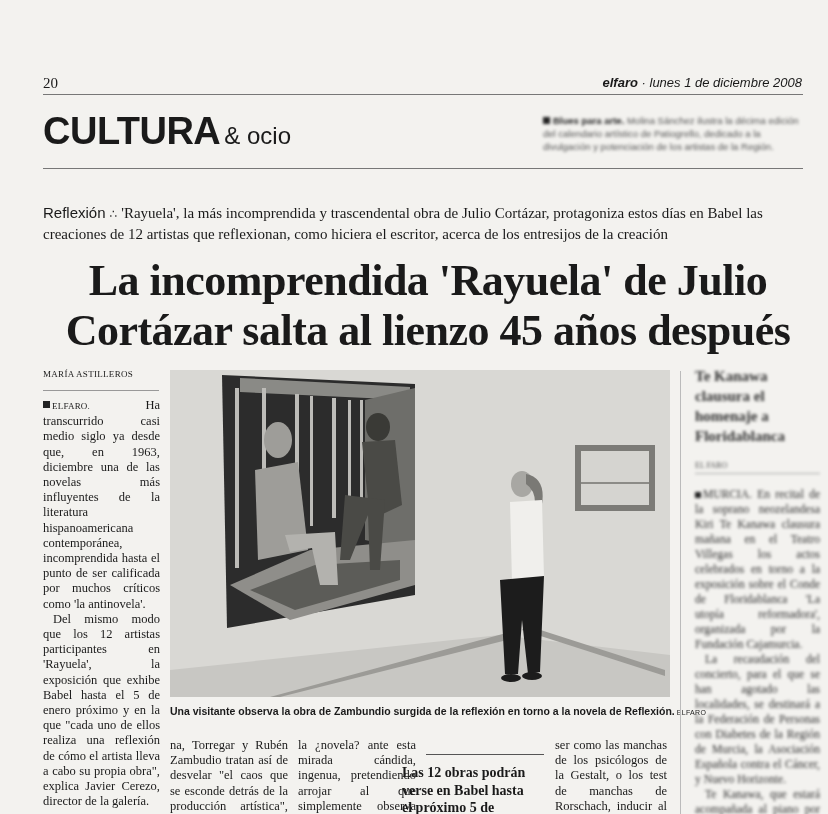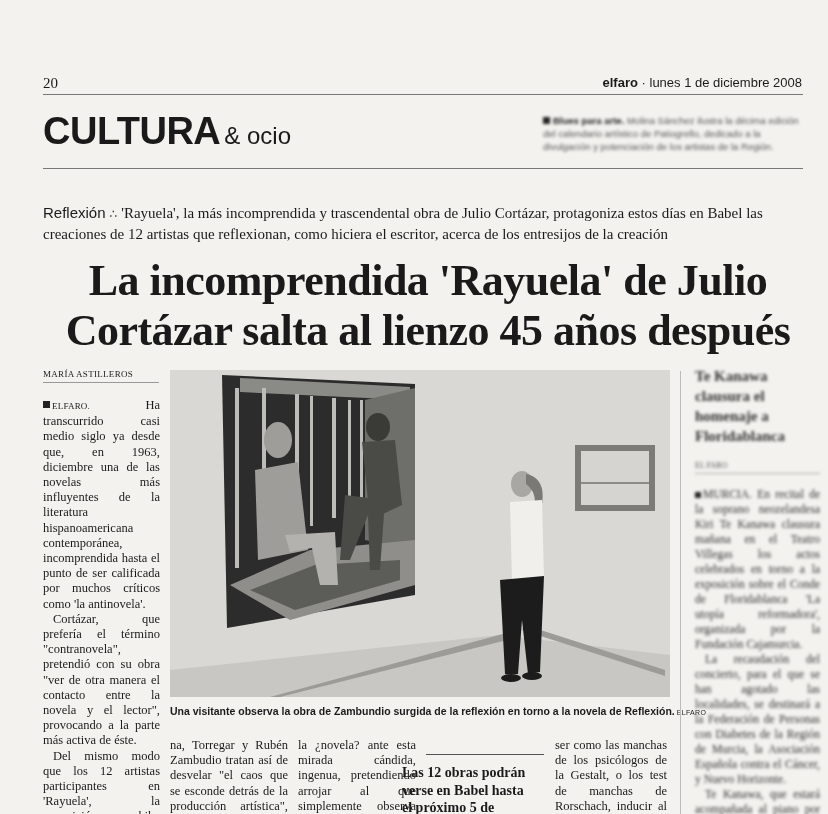--- a/index.html
+++ b/index.html
@@ -7,21 +7,21 @@
     width: 828px; height: 814px; overflow: hidden;
     background: #f3f2ef;
     color: #1a1a1a;
     font-family: "Liberation Serif", "DejaVu Serif", serif;
     position: relative;
   }
   .abs { position: absolute; margin-top: 44px; }
 
   
   .page-num { left: 43px; top: 31px; font-size: 15px; font-family: "Liberation Serif", serif; }
-  .folio { right: 26px; top: 31px; font-size: 13px; font-family: "Liberation Sans", sans-serif; }
+  .folio { right: 26px; top: 31px; font-size: 13px; font-family: "Liberation Sans", sans-serif; font-style: italic; }
   .folio b { font-weight: bold; }
   .rule-top { left: 43px; top: 50px; width: 760px; height: 1px; background: #777; }
   .section { left: 43px; top: 66px; font-family: "Liberation Sans", sans-serif; text-align: center; }
   .section .big { font-size: 38px; font-weight: 900; letter-spacing: -0.5px; }
   .section .small { font-size: 24px; margin-left: 4px; }
   .teaser { left: 543px; top: 70px; width: 260px; font-size: 9.5px; line-height: 13px;
             font-family: "Liberation Sans", sans-serif; color: #555; filter: blur(1.6px); }
   .teaser .sq { display:inline-block; width:7px; height:7px; background:#222; margin-right:3px; }
   .teaser b { color:#222; }
   .rule-mid { left: 43px; top: 124px; width: 760px; height: 1px; background: #777; }
@@ -30,21 +30,21 @@
   .kicker { left: 43px; top: 159px; width: 760px; font-size: 15px; line-height: 20px; }
   .kicker .kw { font-family: "Liberation Sans", sans-serif; font-weight: normal; }
   .kicker .dots { font-size: 12px; margin: 0 4px; }
 
   
   .headline { left: 43px; top: 212px; width: 770px; font-size: 44px; line-height: 50px;
               font-weight: bold; letter-spacing: -0.5px; text-align: center; }
 
   
   .byline { left: 43px; top: 325px; width: 116px; font-size: 9px; letter-spacing: 0.3px;
-            border-bottom: 1px solid #999; padding-bottom: 3px; }
+            border-bottom: 1px solid #999; padding-bottom: 11px; }
 
   
   .col { font-size: 12.5px; line-height: 15.2px; text-align: justify; hyphens: manual; }
   .col p { margin: 0; text-indent: 0; }
   .col p.ind { text-indent: 10px; }
   .col .city { font-size: 9px; letter-spacing: 0.2px; }
   .col .sq { display:inline-block; width:7px; height:7px; background:#222; margin-right:2px; vertical-align: 1px; }
   .col1 { left: 43px; top: 354px; width: 117px; }
   .col2 { left: 170px; top: 694px; width: 118px; }
   .col3 { left: 298px; top: 694px; width: 118px; }
@@ -96,21 +96,20 @@
 <div class="abs kicker">
   <span class="kw">Reflexión</span><span class="dots">∴</span><span>'Rayuela', la más incomprendida y trascendental obra de Julio Cortázar, protagoniza estos días en Babel las creaciones de 12 artistas que reflexionan, como hiciera el escritor, acerca de los entresijos de la creación</span>
 </div>
 
 <div class="abs headline">La incomprendida 'Rayuela' de Julio Cortázar salta al lienzo 45 años después</div>
 
 <div class="abs byline">MARÍA ASTILLEROS</div>
 
 <div class="abs col col1">
   <p><span class="sq"></span><span class="city">ELFARO.</span> <span>Ha transcurrido casi medio siglo ya desde que, en 1963, diciembre una de las novelas más influyentes de la literatura hispanoamericana contemporánea, incomprendida hasta el punto de ser calificada por muchos críticos como 'la antinovela'.</span></p>
-  <p class="ind">Cortázar, que prefería el término "contranovela", pretendió con su obra "ver de otra manera el contacto entre la novela y el lector", provocando a la parte más activa de éste.</p>
   <p class="ind">Del mismo modo que los 12 artistas participantes en 'Rayuela', la exposición que exhibe Babel hasta el 5 de enero próximo y en la que "cada uno de ellos realiza una reflexión de cómo el artista lleva a cabo su propia obra", explica Javier Cerezo, director de la galería.</p>
 
 </div>
 
 <div class="abs photo">
   <svg width="500" height="327" viewBox="0 0 500 327">
     <rect x="0" y="0" width="500" height="327" fill="#d9d8d4"></rect>
 
     <polygon points="0,327 0,300 330,265 500,285 500,327" fill="#c8c7c3"></polygon>
     <polygon points="100,327 340,262 345,268 110,327" fill="#9c9b97"></polygon>

